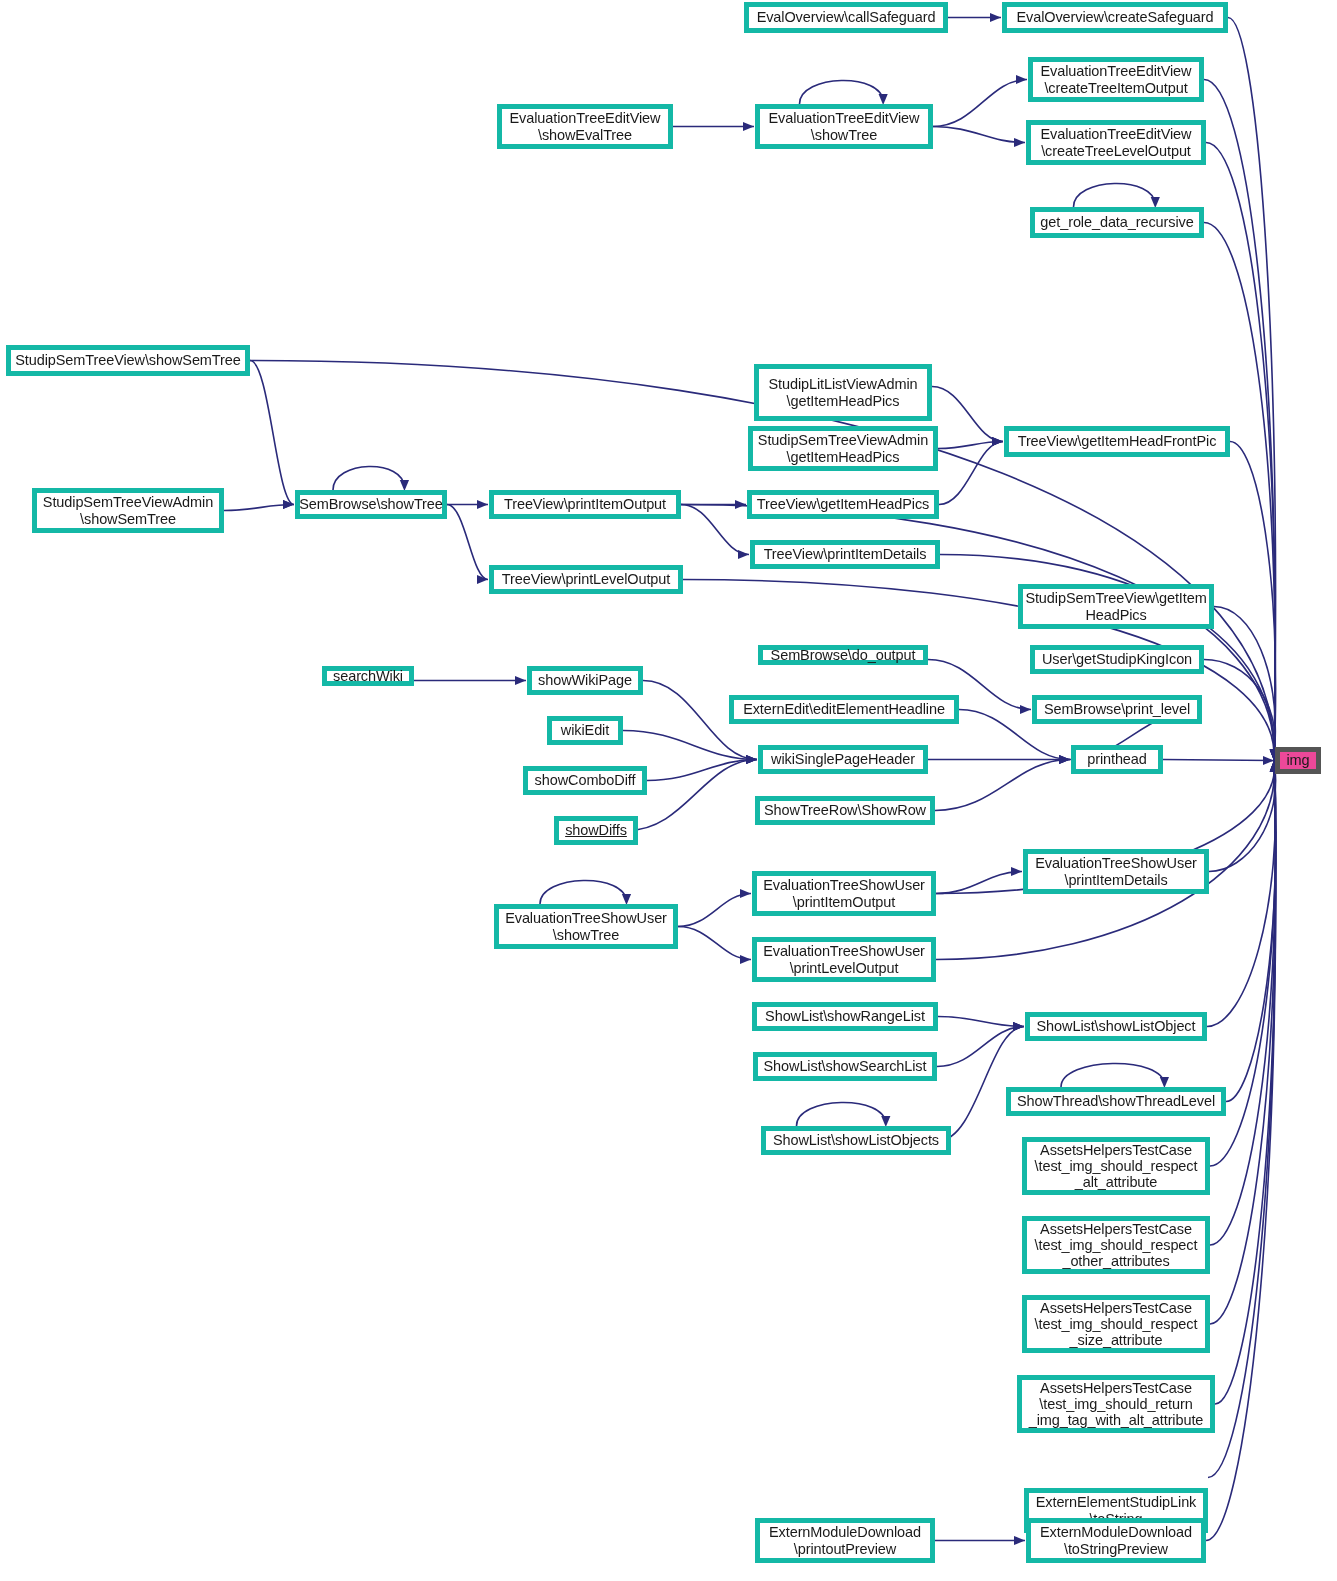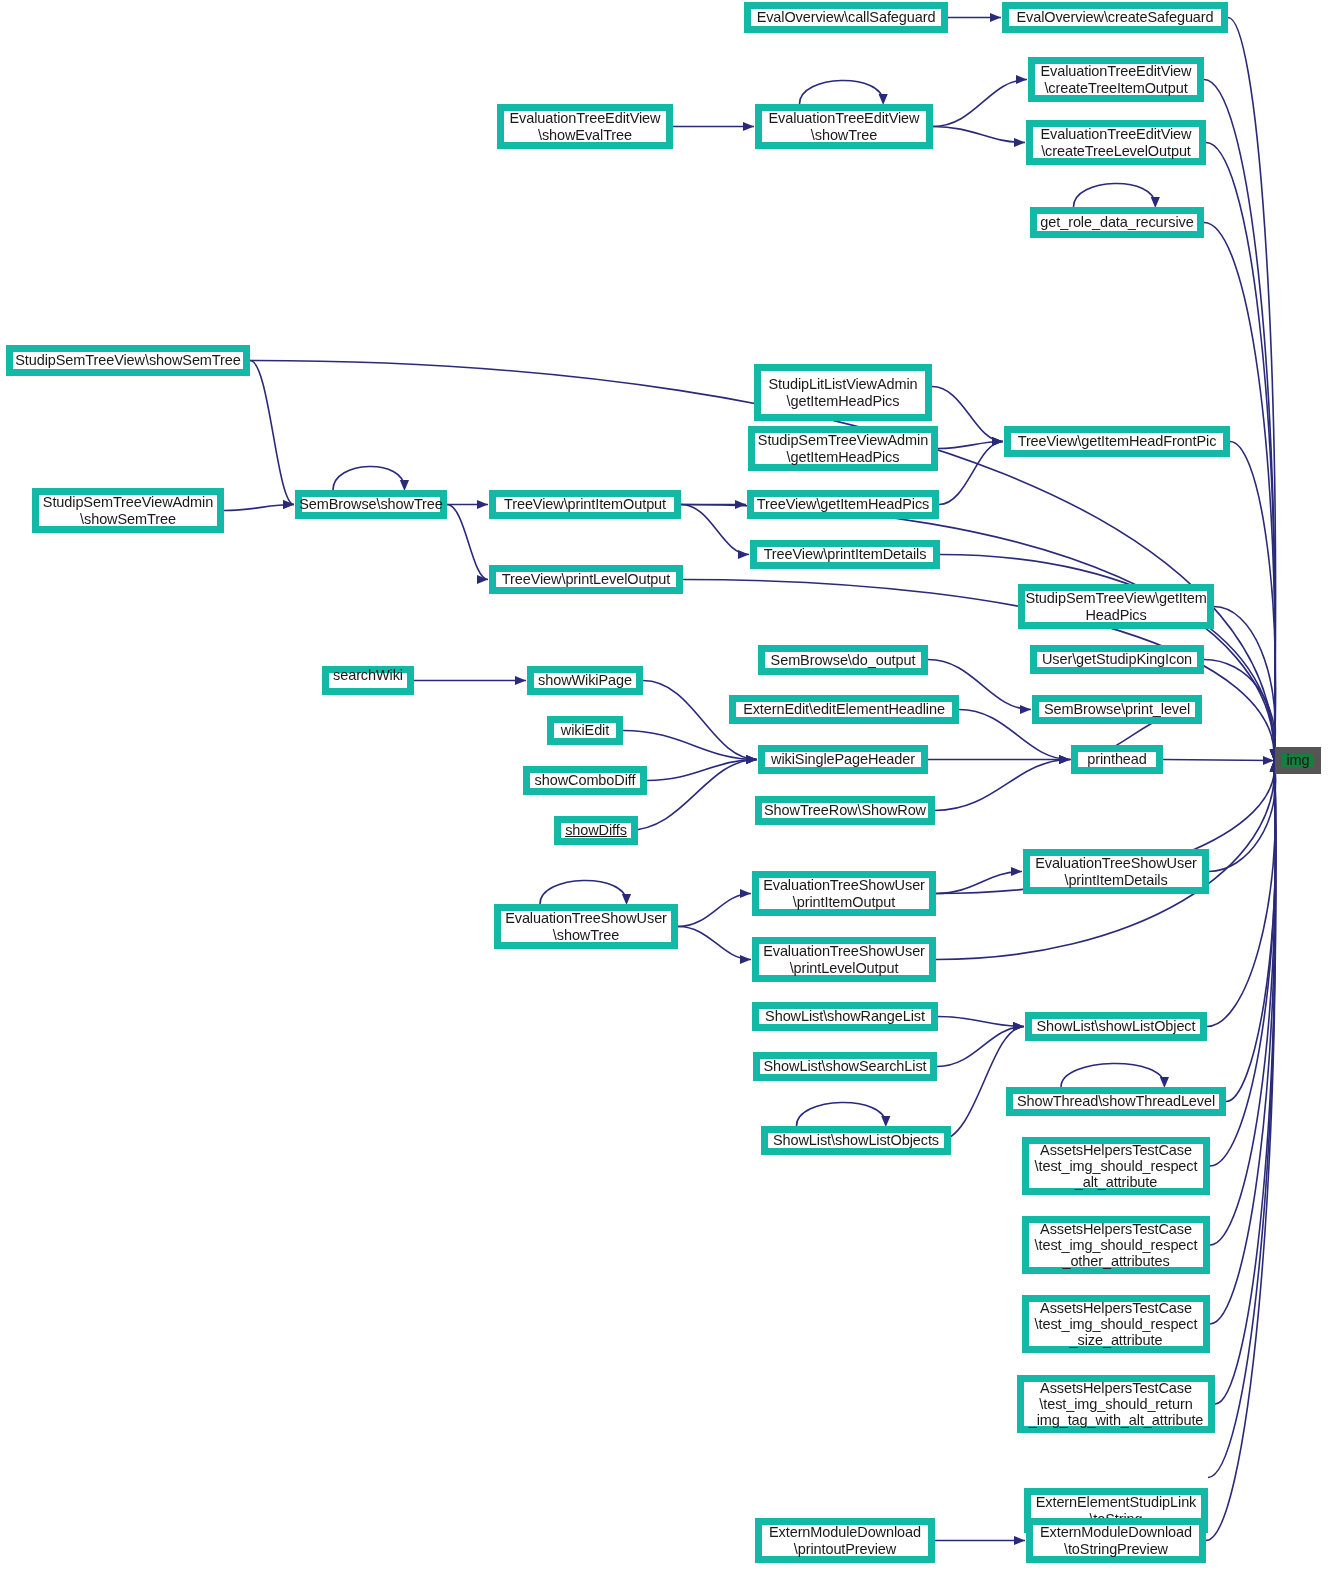--- a/index.html
+++ b/index.html
@@ -1,25 +1,25 @@
 <!DOCTYPE html>
 <html><head>
 <meta charset="utf-8">
 <style>
   html,body{margin:0;padding:0;background:#ffffff;}
   body{font-family:"Liberation Sans","DejaVu Sans",sans-serif;}
   #graph{position:relative;width:1337px;height:1581px;background:#fff;overflow:hidden;}
   svg{position:absolute;left:0;top:0;width:1337px;height:1581px;}
   .edge{fill:none;stroke:#2a2a7a;stroke-width:1.6;}
   .arrow{fill:#2a2a7a;stroke:none;}
-  .node{position:absolute;box-sizing:border-box;border:7px solid #14b8a6;background:#ffffff;
+  .node{position:absolute;box-sizing:border-box;border:5px solid #14b8a6;background:#ffffff;
         display:flex;align-items:center;justify-content:center;text-align:center;
         font-size:14.5px;color:#1a1a1a;line-height:1.12;letter-spacing:-0.1px;
         padding:5px 4px;white-space:pre-line;}
-  .node.hl{background:#15803d;border-color:#555;}
+  .node.hl{background:#ec4899;border-color:#555;}
 </style>
 </head>
 <body>
 
 <div id="graph">
   <svg id="edges-layer" viewBox="0 0 1337 1581">
       <path d="M948,17.5 L1001,17.5" class="edge"></path>
       <path d="M1001,17.5 L990,22.1 L990,12.9 Z" class="arrow"></path>
       <path d="M1228,17.5 C1256.52,17.5 1282,329.56 1274,760.5" class="edge"></path>
       <path d="M1274,760.5 L1269.604962015698,749.4165149381369 L1278.803377151856,749.5872749536594 Z" class="arrow"></path>
@@ -158,23 +158,23 @@
       <div class="node" style="left: 1004px; top: 426px; width: 226px; height: 31px;"><span>TreeView\getItemHeadFrontPic</span></div>
       <div class="node" style="left: 32px; top: 488px; width: 192px; height: 45px;"><span>StudipSemTreeViewAdmin
 \showSemTree</span></div>
       <div class="node" style="left: 295px; top: 490px; width: 152px; height: 29px;"><span>SemBrowse\showTree</span></div>
       <div class="node" style="left: 489px; top: 490px; width: 192px; height: 29px;"><span>TreeView\printItemOutput</span></div>
       <div class="node" style="left: 747px; top: 490px; width: 192px; height: 29px;"><span>TreeView\getItemHeadPics</span></div>
       <div class="node" style="left: 750px; top: 540px; width: 190px; height: 29px;"><span>TreeView\printItemDetails</span></div>
       <div class="node" style="left: 489px; top: 565px; width: 194px; height: 29px;"><span>TreeView\printLevelOutput</span></div>
       <div class="node" style="left: 1018px; top: 584px; width: 196px; height: 45px;"><span>StudipSemTreeView\getItem
 HeadPics</span></div>
-      <div class="node" style="left: 322px; top: 666px; width: 92px; height: 29px; align-items: flex-end;"><span>searchWiki</span></div>
+      <div class="node" style="left: 322px; top: 666px; width: 92px; height: 20px;"><span>searchWiki</span></div>
       <div class="node" style="left: 527px; top: 666px; width: 116px; height: 29px; align-items: center;"><span>showWikiPage</span></div>
-      <div class="node" style="left: 758px; top: 645px; width: 170px; height: 30px;"><span>SemBrowse\do_output</span></div>
+      <div class="node" style="left: 758px; top: 645px; width: 170px; height: 20px;"><span>SemBrowse\do_output</span></div>
       <div class="node" style="left: 1030px; top: 645px; width: 174px; height: 29px;"><span>User\getStudipKingIcon</span></div>
       <div class="node" style="left: 729px; top: 695px; width: 230px; height: 29px;"><span>ExternEdit\editElementHeadline</span></div>
       <div class="node" style="left: 1032px; top: 695px; width: 170px; height: 29px;"><span>SemBrowse\print_level</span></div>
       <div class="node" style="left: 547px; top: 716px; width: 76px; height: 29px;"><span>wikiEdit</span></div>
       <div class="node" style="left: 758px; top: 745px; width: 170px; height: 29px;"><span>wikiSinglePageHeader</span></div>
       <div class="node" style="left: 1071px; top: 745px; width: 92px; height: 29px;"><span>printhead</span></div>
       <div class="node hl" style="left: 1275px; top: 747px; width: 46px; height: 27px;"><span>img</span></div>
       <div class="node" style="left: 523px; top: 766px; width: 124px; height: 29px;"><span>showComboDiff</span></div>
       <div class="node" style="left: 755px; top: 796px; width: 180px; height: 29px;"><span>ShowTreeRow\ShowRow</span></div>
       <div class="node" style="left: 554px; top: 816px; width: 84px; height: 29px; text-decoration: underline;"><span>showDiffs</span></div>

